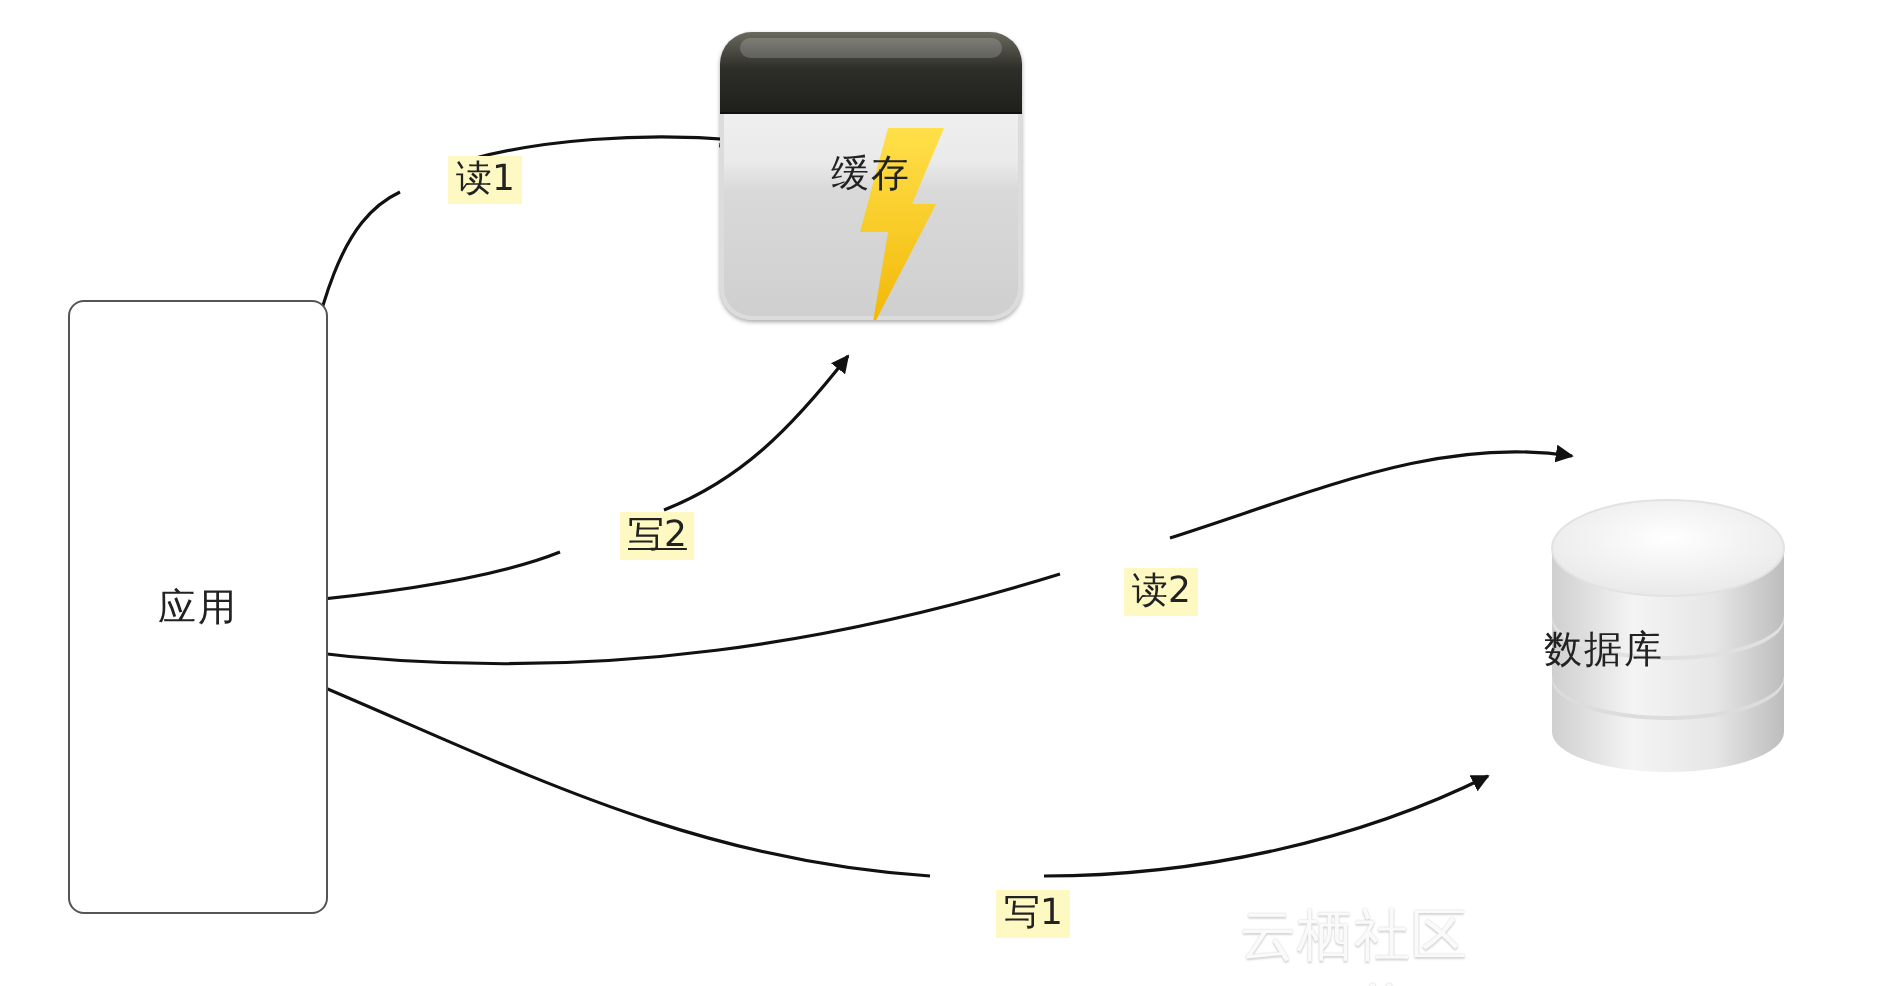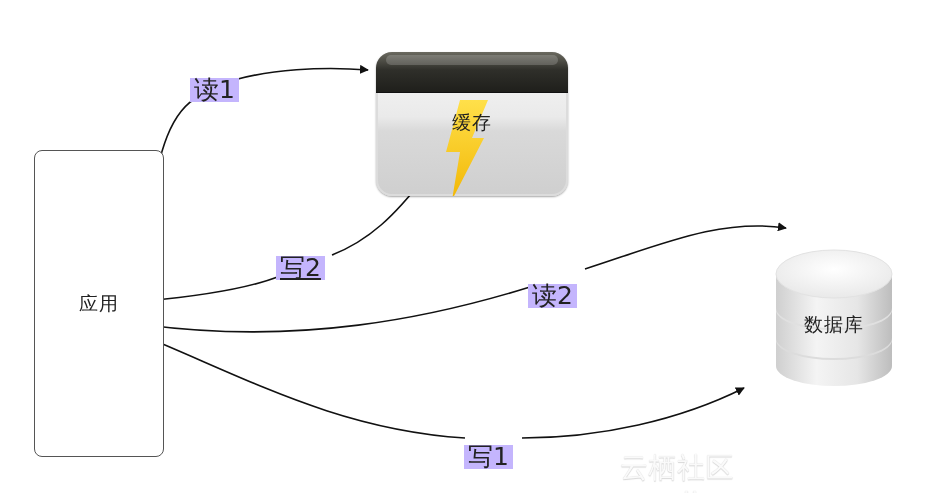--- a/index.html
+++ b/index.html
@@ -9,44 +9,43 @@
     svg.edges { position: absolute; left: 0; top: 0; }
 
     .app-box {
       position: absolute; left: 34px; top: 150px; width: 130px; height: 307px;
       border: 1.5px solid #555; border-radius: 8px; background: #fff;
       box-sizing: border-box; display: flex; align-items: center; justify-content: center;
     }
     .node-label { font-size: 19px; color: #222; letter-spacing: 1px; }
 
     .cache {
-      position: absolute; left: 376px; top: 16px; width: 192px; height: 144px;
+      position: absolute; left: 360px; top: 16px; width: 151px; height: 144px;
       border-radius: 16px; overflow: hidden;
       background: linear-gradient(#f7f7f7 0%, #eaeaea 45%, #d9d9d9 55%, #cfcfcf 100%);
       box-shadow: 0 1px 2px rgba(0,0,0,0.35), inset 0 0 0 2px #dcdcdc;
-      margin-top: 36px;
     }
     .cache-top {
       position: absolute; left: 0; top: 0; right: 0; height: 40px;
       background: linear-gradient(#6b6a60 0%, #2f2f2a 45%, #1f1f1b 100%);
       border-bottom: 1px solid #111;
     }
     .cache-top::after {
       content: ""; position: absolute; left: 10px; right: 10px; top: 3px; height: 10px;
       border-radius: 10px; background: rgba(255,255,255,0.18);
     }
     .cache .bolt { position: absolute; left: 66px; top: 48px; }
     .cache .node-label { position: absolute; left: 0; right: 0; top: 58px; text-align: center; z-index: 2; }
 
     .db { position: absolute; left: 772px; top: 240px; width: 124px; height: 150px; }
-    .db .node-label { position: absolute; left: 0; right: 0; top: 72px; text-align: center; }
+    .db .node-label { position: absolute; left: 0; right: 0; top: 72px; }
 
     .edge-label {
-      position: absolute; font-size: 25px; color: #222; background: #c4b5fd;
-      padding: 0 4px; line-height: 24px; white-space: nowrap;
+      position: absolute; font-size: 18px; color: #222; background: #fef9c3;
+      padding: 0 4px; line-height: 24px; white-space: nowrap; margin-left: 34px;
     }
 
     .watermark {
       position: absolute; left: 620px; top: 449px; font-size: 28px; color: #fafafa;
       text-shadow: 0 0 1px #cfcfcf, 0 1px 1px #d8d8d8; letter-spacing: 0.5px;
     }
   </style>
 </head>
 <body>
 

